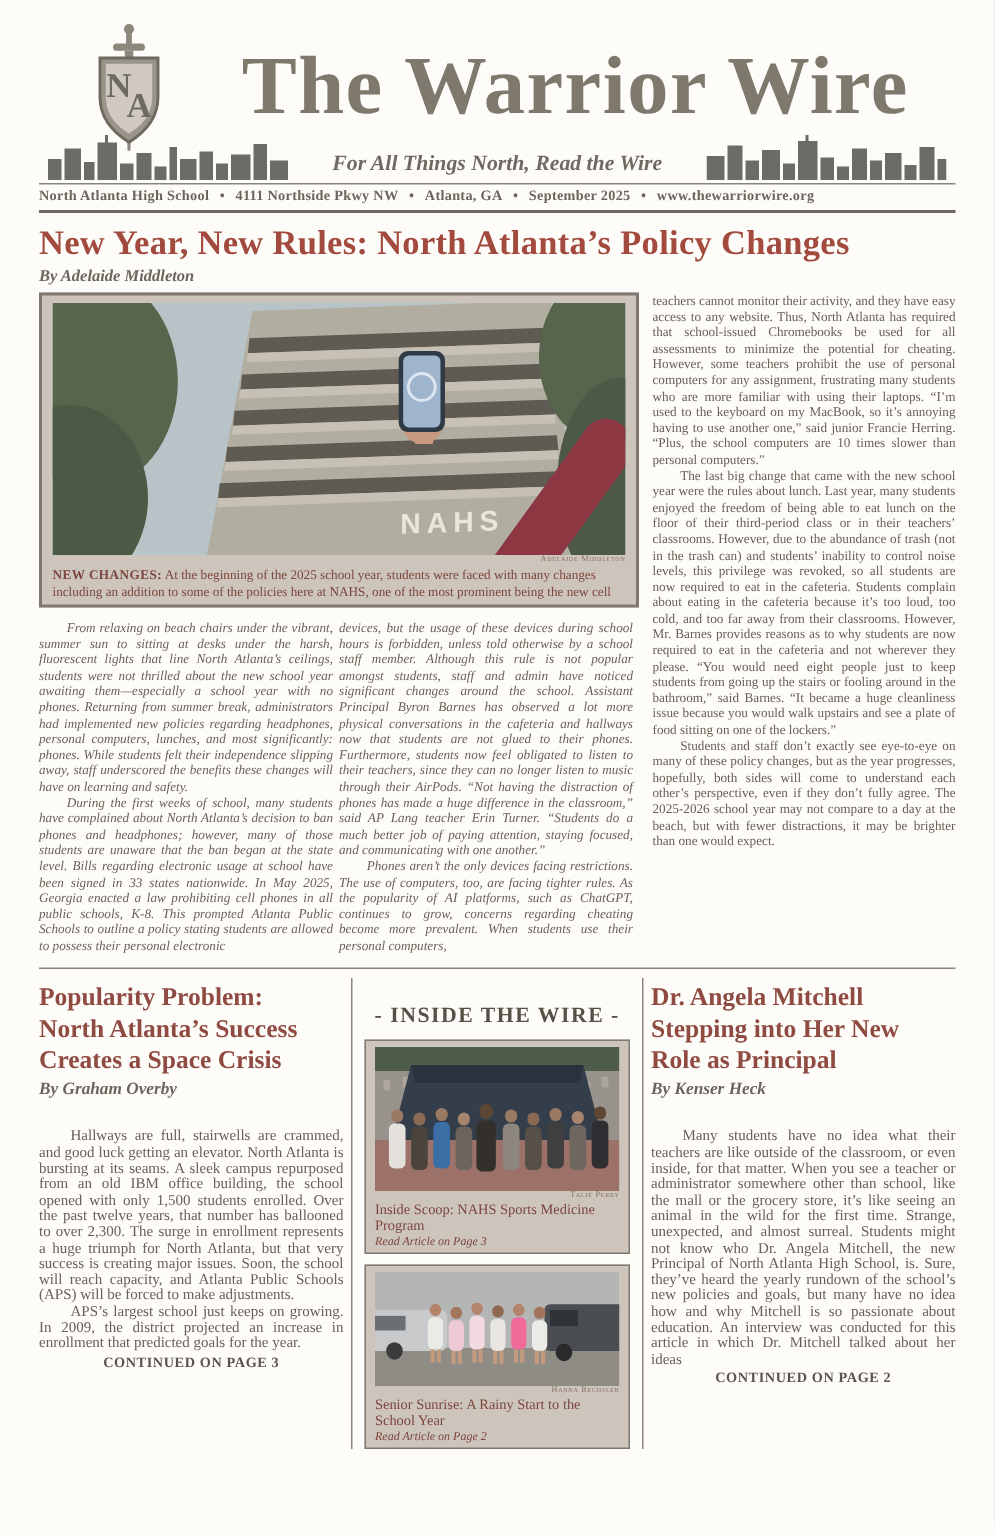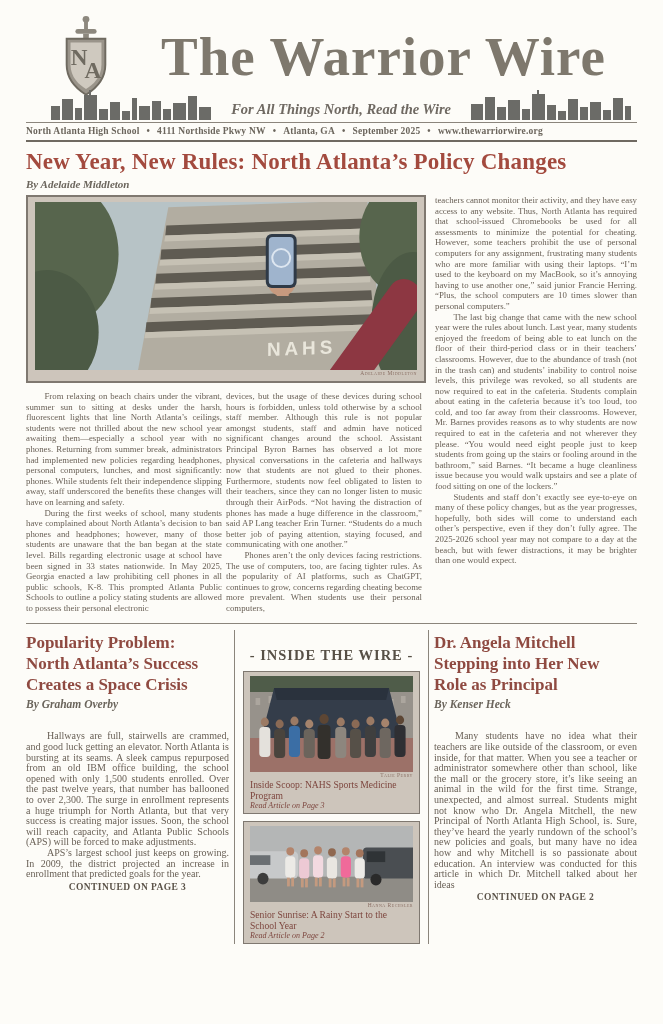--- a/index.html
+++ b/index.html
@@ -11,21 +11,21 @@
   }
   .inner { padding:10px 26px 0 26px; }
 
   
   .masthead-top { display:flex; align-items:center; justify-content:center; gap:14px; margin-top:4px; }
   .logo-svg { width:58px; height:90px; flex:0 0 auto; }
   .paper-title {
     font-size:55px; font-weight:bold; color:#7e786d; letter-spacing:1px;
     font-family:Liberation Serif, serif; line-height:1; padding-bottom:6px;margin-left:32px;
   }
-  .tagline-row { display:flex; align-items:flex-end; justify-content:flex-end; margin-top:-14px; padding:0 6px;gap:20px; }
+  .tagline-row { display:flex; align-items:flex-end; justify-content:space-between; margin-top:-14px; padding:0 6px;gap:20px; }
   .skyline { width:160px; height:30px; flex:0 0 auto; }
   .tagline { font-style:italic; font-weight:bold; font-size:14.5px; color:#6f6962; padding-bottom:2px; white-space:nowrap; }
   .info-bar {
     margin-top:2px; border-top:1px solid #8b857c; border-bottom:2.5px solid #6f6961;
     text-align:left; font-size:9.5px; font-weight:bold; color:#6b655c;
     padding:3px 0 4px 0; letter-spacing:.2px;
   }
   .info-bar .sep { margin:0 7px; }
 
   
@@ -41,21 +41,21 @@
 
   .photo-box {
     border:2px solid #7f7870; background:#cdc5bb; padding:5px 7px 4px 7px;
   }
   .photo-frame { width:100%; height:168px; overflow:hidden; background:#b7c3c6; }
   .photo-frame svg { display:block; width:100%; height:100%; }
   .photo-credit { text-align:right; font-size:5.5px; color:#8a6f64; font-variant:small-caps; letter-spacing:.5px; line-height:7px; }
   .photo-caption { font-size:8.8px; line-height:10.5px; color:#7d463e; margin-top:1px; }
   .caption-label { font-weight:bold; font-variant:small-caps; letter-spacing:.3px; }
 
-  .lead-cols { display:flex; gap:4px; margin-top:8px; }
+  .lead-cols { display:flex; gap:4px; margin-top:8px;font-style:italic; }
 
   .section-divider { border:none; border-top:1.5px solid #8b857c; margin:10px 0 0 0; }
 
   
   .bottom { display:flex; margin-top:6px; align-items:stretch; }
   .bcol { width:203px; flex:0 0 auto; }
   .bcol-pad { padding-top:2px; }
   .sub-headline { font-size:17px; line-height:21px; font-weight:bold; color:#8f4a41; white-space:pre-line; }
   .sub-byline { font-style:italic; font-weight:bold; font-size:11.5px; color:#6b655c; margin-top:3px; }
   .btext { font-size:10px; line-height:10.6px; text-align:justify; color:#685f55; margin-top:21px; }
@@ -175,20 +175,21 @@
                   <rect x="292" y="58" width="36" height="140" rx="16" fill="#8d3742"></rect>
                 </g>
                 <circle cx="248" cy="80" r="14" fill="#c79a7f"></circle>
                 <rect x="243" y="74" width="12" height="20" fill="#c79a7f"></rect>
                 <rect x="232" y="32" width="31" height="54" rx="6" fill="#2f3a47"></rect>
                 <rect x="235" y="35" width="25" height="48" rx="4" fill="#9fb4cd"></rect>
                 <circle cx="247.5" cy="56" r="9" fill="none" stroke="#dde6f0" stroke-width="2"></circle>
               </svg>
             </div>
             <div class="photo-credit">Adelaide Middleton</div>
+            <figcaption class="photo-caption"><span class="caption-label">NEW CHANGES:</span><span> At the beginning of the 2025 school year, students were faced with many changes including an addition to some of the policies here at NAHS, one of the most prominent being the new cell</span></figcaption>
           </figure>
 
           <div class="lead-cols">
             <div class="col">
                 <p class="para">From relaxing on beach chairs under the vibrant, summer sun to sitting at desks under the harsh, fluorescent lights that line North Atlanta’s ceilings, students were not thrilled about the new school year awaiting them—especially a school year with no phones. Returning from summer break, administrators had implemented new policies regarding headphones, personal computers, lunches, and most significantly: phones. While students felt their independence slipping away, staff underscored the benefits these changes will have on learning and safety.</p>
                 <p class="para">During the first weeks of school, many students have complained about North Atlanta’s decision to ban phones and headphones; however, many of those students are unaware that the ban began at the state level. Bills regarding electronic usage at school have been signed in 33 states nationwide. In May 2025, Georgia enacted a law prohibiting cell phones in all public schools, K-8. This prompted Atlanta Public Schools to outline a policy stating students are allowed to possess their personal electronic</p>
               </div>
             <div class="col">
                 <p class="para cont">devices, but the usage of these devices during school hours is forbidden, unless told otherwise by a school staff member. Although this rule is not popular amongst students, staff and admin have noticed significant changes around the school. Assistant Principal Byron Barnes has observed a lot more physical conversations in the cafeteria and hallways now that students are not glued to their phones. Furthermore, students now feel obligated to listen to their teachers, since they can no longer listen to music through their AirPods. “Not having the distraction of phones has made a huge difference in the classroom,” said AP Lang teacher Erin Turner. “Students do a much better job of paying attention, staying focused, and communicating with one another.”</p>
                 <p class="para">Phones aren’t the only devices facing restrictions. The use of computers, too, are facing tighter rules. As the popularity of AI platforms, such as ChatGPT, continues to grow, concerns regarding cheating become more prevalent. When students use their personal computers,</p>

